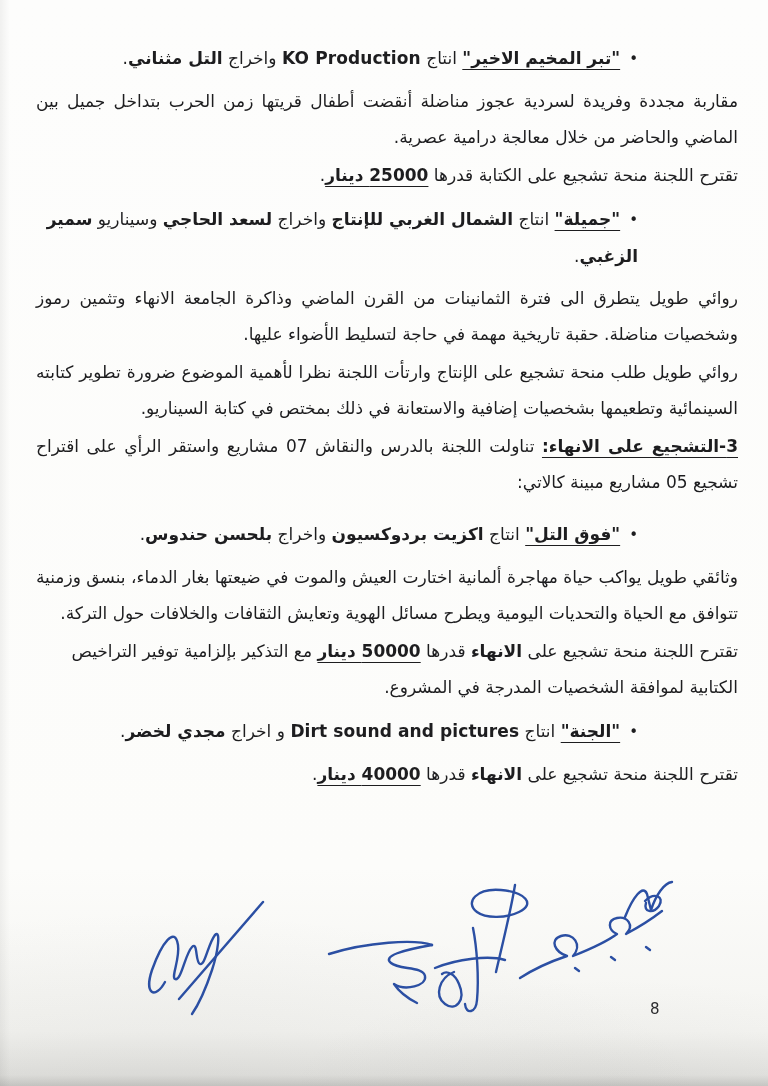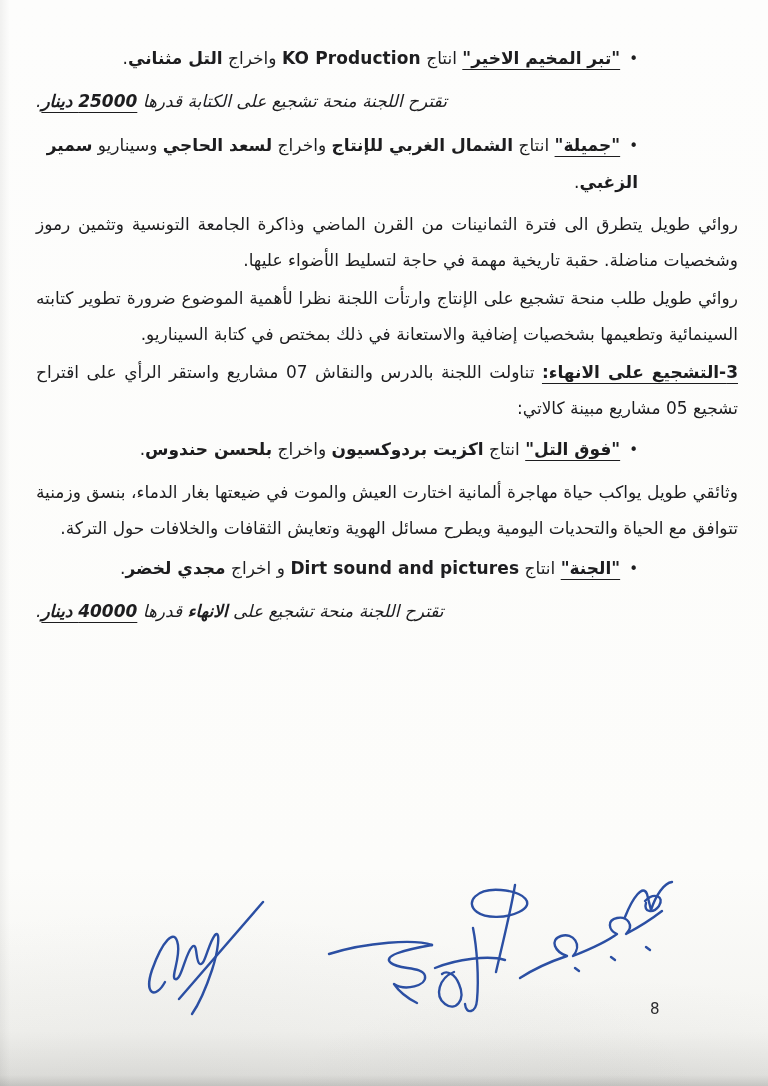--- a/index.html
+++ b/index.html
@@ -25,45 +25,47 @@
     direction:rtl;
     color:#1d1d1f;
     font-size:17px;
     line-height:36px;
     letter-spacing:0.1px;
   }
   .content p{margin:0;}
   p.bullet{text-align:right;margin:4px 100px 6px 0;}
   p.bullet .marker{margin-left:9px;font-size:15px;}
   p.body{text-align:justify;margin-bottom:2px;}
-  p.grant{text-align:left;margin-bottom:8px;margin-top:2px;font-style:italic;}
-  p.heading-para{text-align:justify;margin-bottom:5px;}
+  p.grant{text-align:right;margin-bottom:8px;margin-top:2px;}
+  p.heading-para{text-align:justify;margin-bottom:16px;}
   .b{font-weight:bold;}
   .u{text-decoration:underline;text-underline-offset:5px;}
   .signatures{position:absolute;left:105px;top:872px;width:580px;height:160px;}
   .signatures svg{display:block;}
   .page-number{
     position:absolute;left:650px;top:1000px;
     font-size:15px;color:#2b2b2d;font-family:"DejaVu Sans", sans-serif;
   }
 </style>
 </head>
 <body>
 
 <div class="paper">
 
   <div class="content">
       <p class="bullet"><span class="marker">•</span><span class="b u">"تبر المخيم الاخير"</span><span> انتاج </span><span class="b">KO Production</span><span> واخراج </span><span class="b">التل مثناني</span><span>.</span></p>
+      <p class="body"><span>مقاربة مجددة وفريدة لسردية عجوز مناضلة أنقضت أطفال قريتها زمن الحرب بتداخل جميل بين الماضي والحاضر من خلال معالجة درامية عصرية.</span></p>
       <p class="grant"><span>تقترح اللجنة منحة تشجيع على الكتابة قدرها </span><span class="b u">25000 دينار</span><span>.</span></p>
       <p class="bullet"><span class="marker">•</span><span class="b u">"جميلة"</span><span> انتاج </span><span class="b">الشمال الغربي للإنتاج</span><span> واخراج </span><span class="b">لسعد الحاجي</span><span> وسيناريو </span><span class="b">سمير الزغبي</span><span>.</span></p>
-      <p class="body"><span>روائي طويل يتطرق الى فترة الثمانينات من القرن الماضي وذاكرة الجامعة التونسية وتثمين رموز وشخصيات مناضلة. حقبة تاريخية مهمة في حاجة لتسليط الأضواء عليها.</span></p>
+      <p class="body"><span>روائي طويل يتطرق الى فترة الثمانينات من القرن الماضي وذاكرة الجامعة الانهاء وتثمين رموز وشخصيات مناضلة. حقبة تاريخية مهمة في حاجة لتسليط الأضواء عليها.</span></p>
       <p class="body"><span>روائي طويل طلب منحة تشجيع على الإنتاج وارتأت اللجنة نظرا لأهمية الموضوع ضرورة تطوير كتابته السينمائية وتطعيمها بشخصيات إضافية والاستعانة في ذلك بمختص في كتابة السيناريو.</span></p>
       <p class="heading-para"><span class="b u">3-التشجيع على الانهاء:</span><span> تناولت اللجنة بالدرس والنقاش 07 مشاريع واستقر الرأي على اقتراح تشجيع 05 مشاريع مبينة كالاتي:</span></p>
       <p class="bullet"><span class="marker">•</span><span class="b u">"فوق التل"</span><span> انتاج </span><span class="b">اكزيت بردوكسيون</span><span> واخراج </span><span class="b">بلحسن حندوس</span><span>.</span></p>
       <p class="body"><span>وثائقي طويل يواكب حياة مهاجرة ألمانية اختارت العيش والموت في ضيعتها بغار الدماء، بنسق وزمنية تتوافق مع الحياة والتحديات اليومية ويطرح مسائل الهوية وتعايش الثقافات والخلافات حول التركة.</span></p>
+      <p class="grant"><span>تقترح اللجنة منحة تشجيع على </span><span class="b">الانهاء</span><span> قدرها </span><span class="b u">50000 دينار</span><span> مع التذكير بإلزامية توفير التراخيص الكتابية لموافقة الشخصيات المدرجة في المشروع.</span></p>
       <p class="bullet"><span class="marker">•</span><span class="b u">"الجنة"</span><span> انتاج </span><span class="b">Dirt sound and pictures</span><span> و اخراج </span><span class="b">مجدي لخضر</span><span>.</span></p>
       <p class="grant"><span>تقترح اللجنة منحة تشجيع على </span><span class="b">الانهاء</span><span> قدرها </span><span class="b u">40000 دينار</span><span>.</span></p>
     </div>
 
   <div class="signatures">
     <svg width="580" height="160" viewBox="0 0 580 160" fill="none" stroke="#2b4fa3" stroke-width="2.4" stroke-linecap="round" stroke-linejoin="round">
 
       <g>
         <path d="M60,110 C50,128 39,122 47,98 C57,70 70,54 73,73 C75,87 66,105 70,107 C76,110 80,82 87,75 C93,69 90,90 95,92 C100,94 103,72 110,63"></path>
         <path d="M110,63 C116,57 113,80 107,98 C102,113 94,132 87,142"></path>

